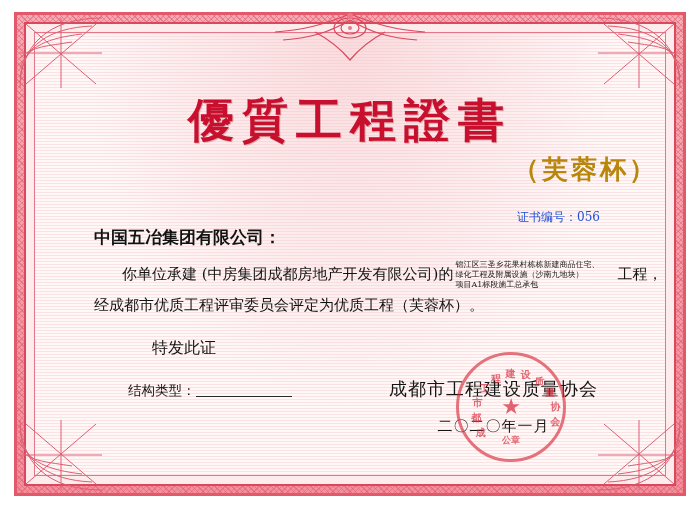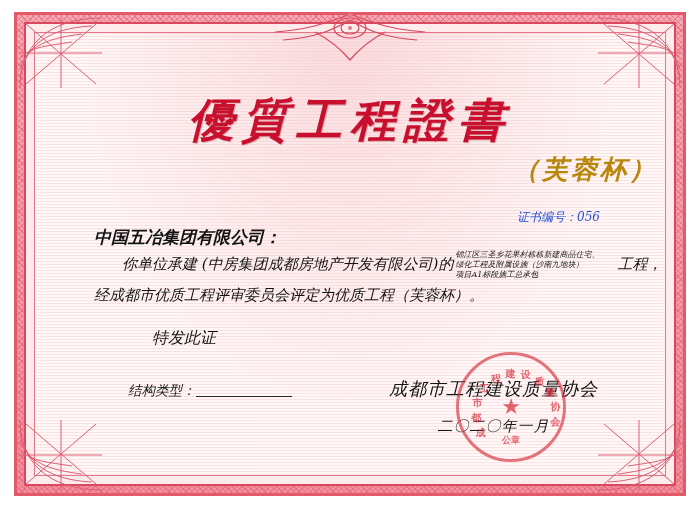--- a/index.html
+++ b/index.html
@@ -104,21 +104,20 @@
   .corner.br { right: 18px; bottom: 16px; transform: scale(-1,-1); }
 
   
   .content {
     position: absolute;
     left: 42px;
     top: 40px;
     right: 42px;
     bottom: 40px;
     color: #2b2b2b;
-    font-style: italic;
   }
 
   .title {
     text-align: center;
     margin-top: 50px;
     font-family: "DejaVu Serif", "Liberation Serif", serif;
     font-size: 46px;
     font-weight: bold;
     letter-spacing: 8px;
     color: #c8102e;
@@ -144,20 +143,21 @@
 
   .recipient {
     padding-left: 52px;
     font-size: 17px;
     font-weight: bold;
     color: #121212;
     font-family: "DejaVu Serif", "Liberation Serif", serif;
   }
 
   .body-block {
+    margin-top: 10px;
     padding-left: 52px;
     padding-right: 40px;
     font-size: 15px;
     line-height: 30px;
     font-family: "DejaVu Serif", "Liberation Serif", serif;
     color: #121212;
   }
   .line1 {
     position: relative;
     text-indent: 28px;

